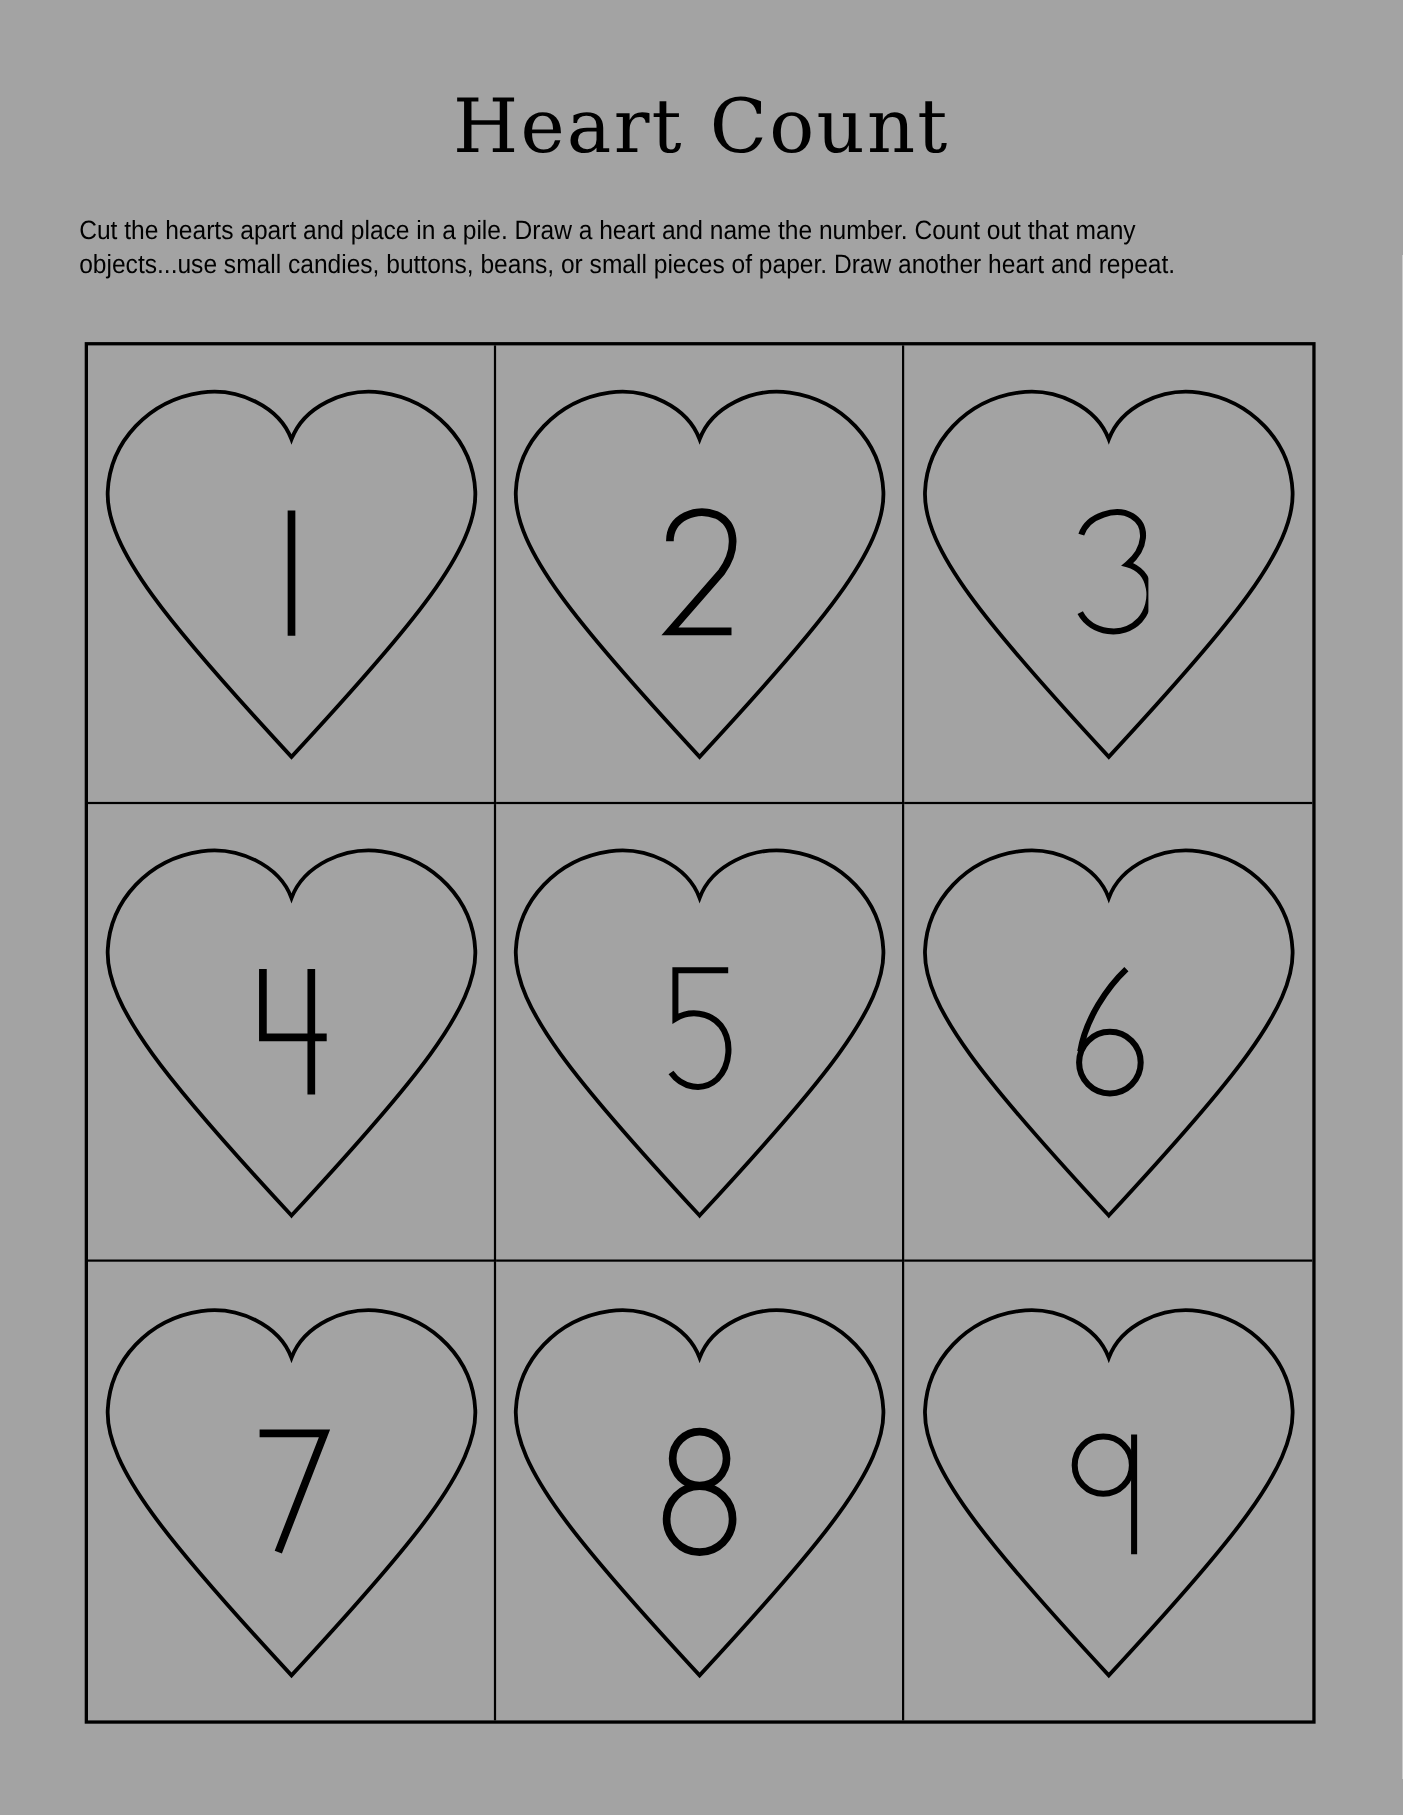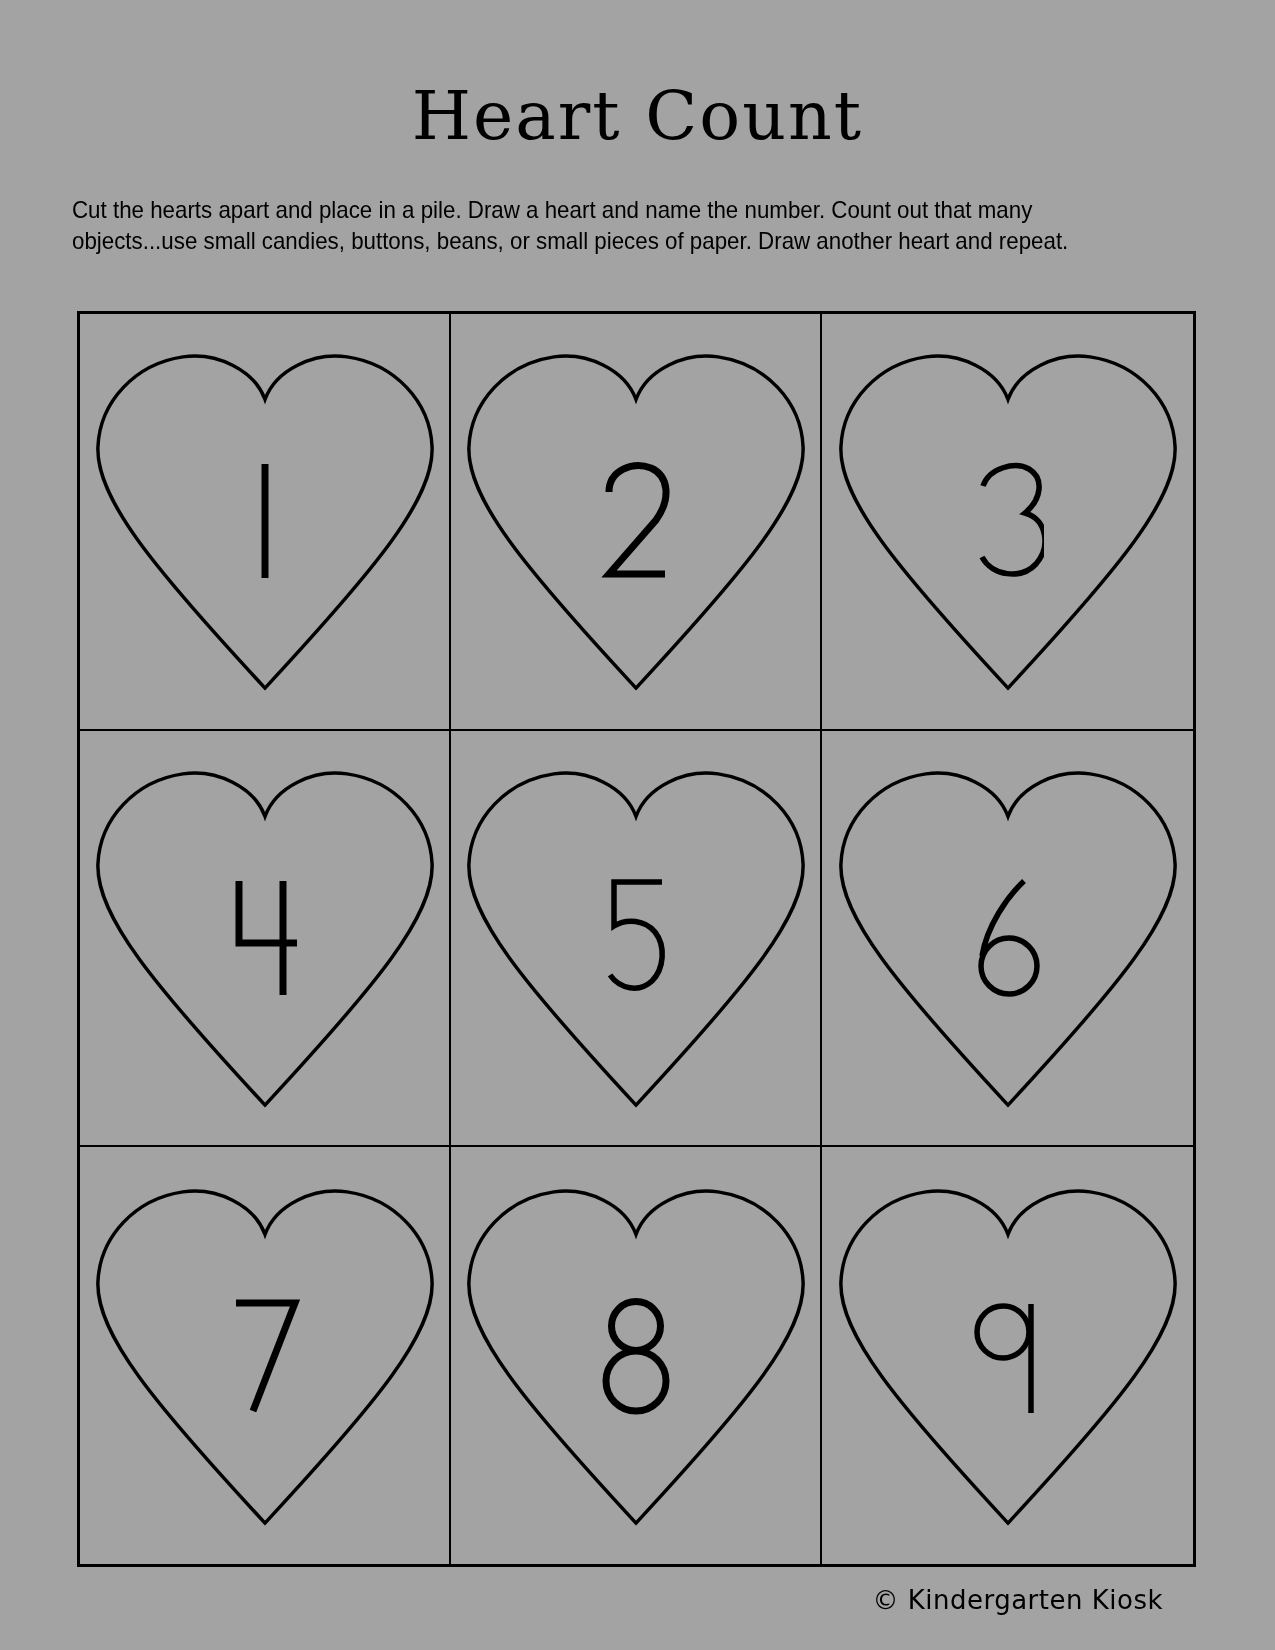--- a/index.html
+++ b/index.html
@@ -150,15 +150,14 @@
         <svg class="heart-svg" width="346" height="346" viewBox="0 0 350 350">
           <path d="M175 52 C164 22 126 4 92 9 C44 16 8 54 6 100 C4 152 62 222 175 344 C288 222 346 152 344 100 C342 54 306 16 258 9 C224 4 186 22 175 52 Z" fill="none" stroke="#000000" stroke-width="3.5"></path>
         </svg>
         <svg class="digit-svg" width="72" height="120" viewBox="0 0 72 120" role="img" aria-label="9">
           <circle cx="31" cy="36" r="26" fill="none" stroke="#000000" stroke-width="5.5"></circle>
           <path d="M59 8 L59 117" fill="none" stroke="#000000" stroke-width="5.5" stroke-linecap="butt" stroke-linejoin="miter"></path>
         </svg>
       </div>
     </div>
 
-  <div class="footer">© Kindergarten Kiosk</div>
 
 </div>
 
 </body></html>

